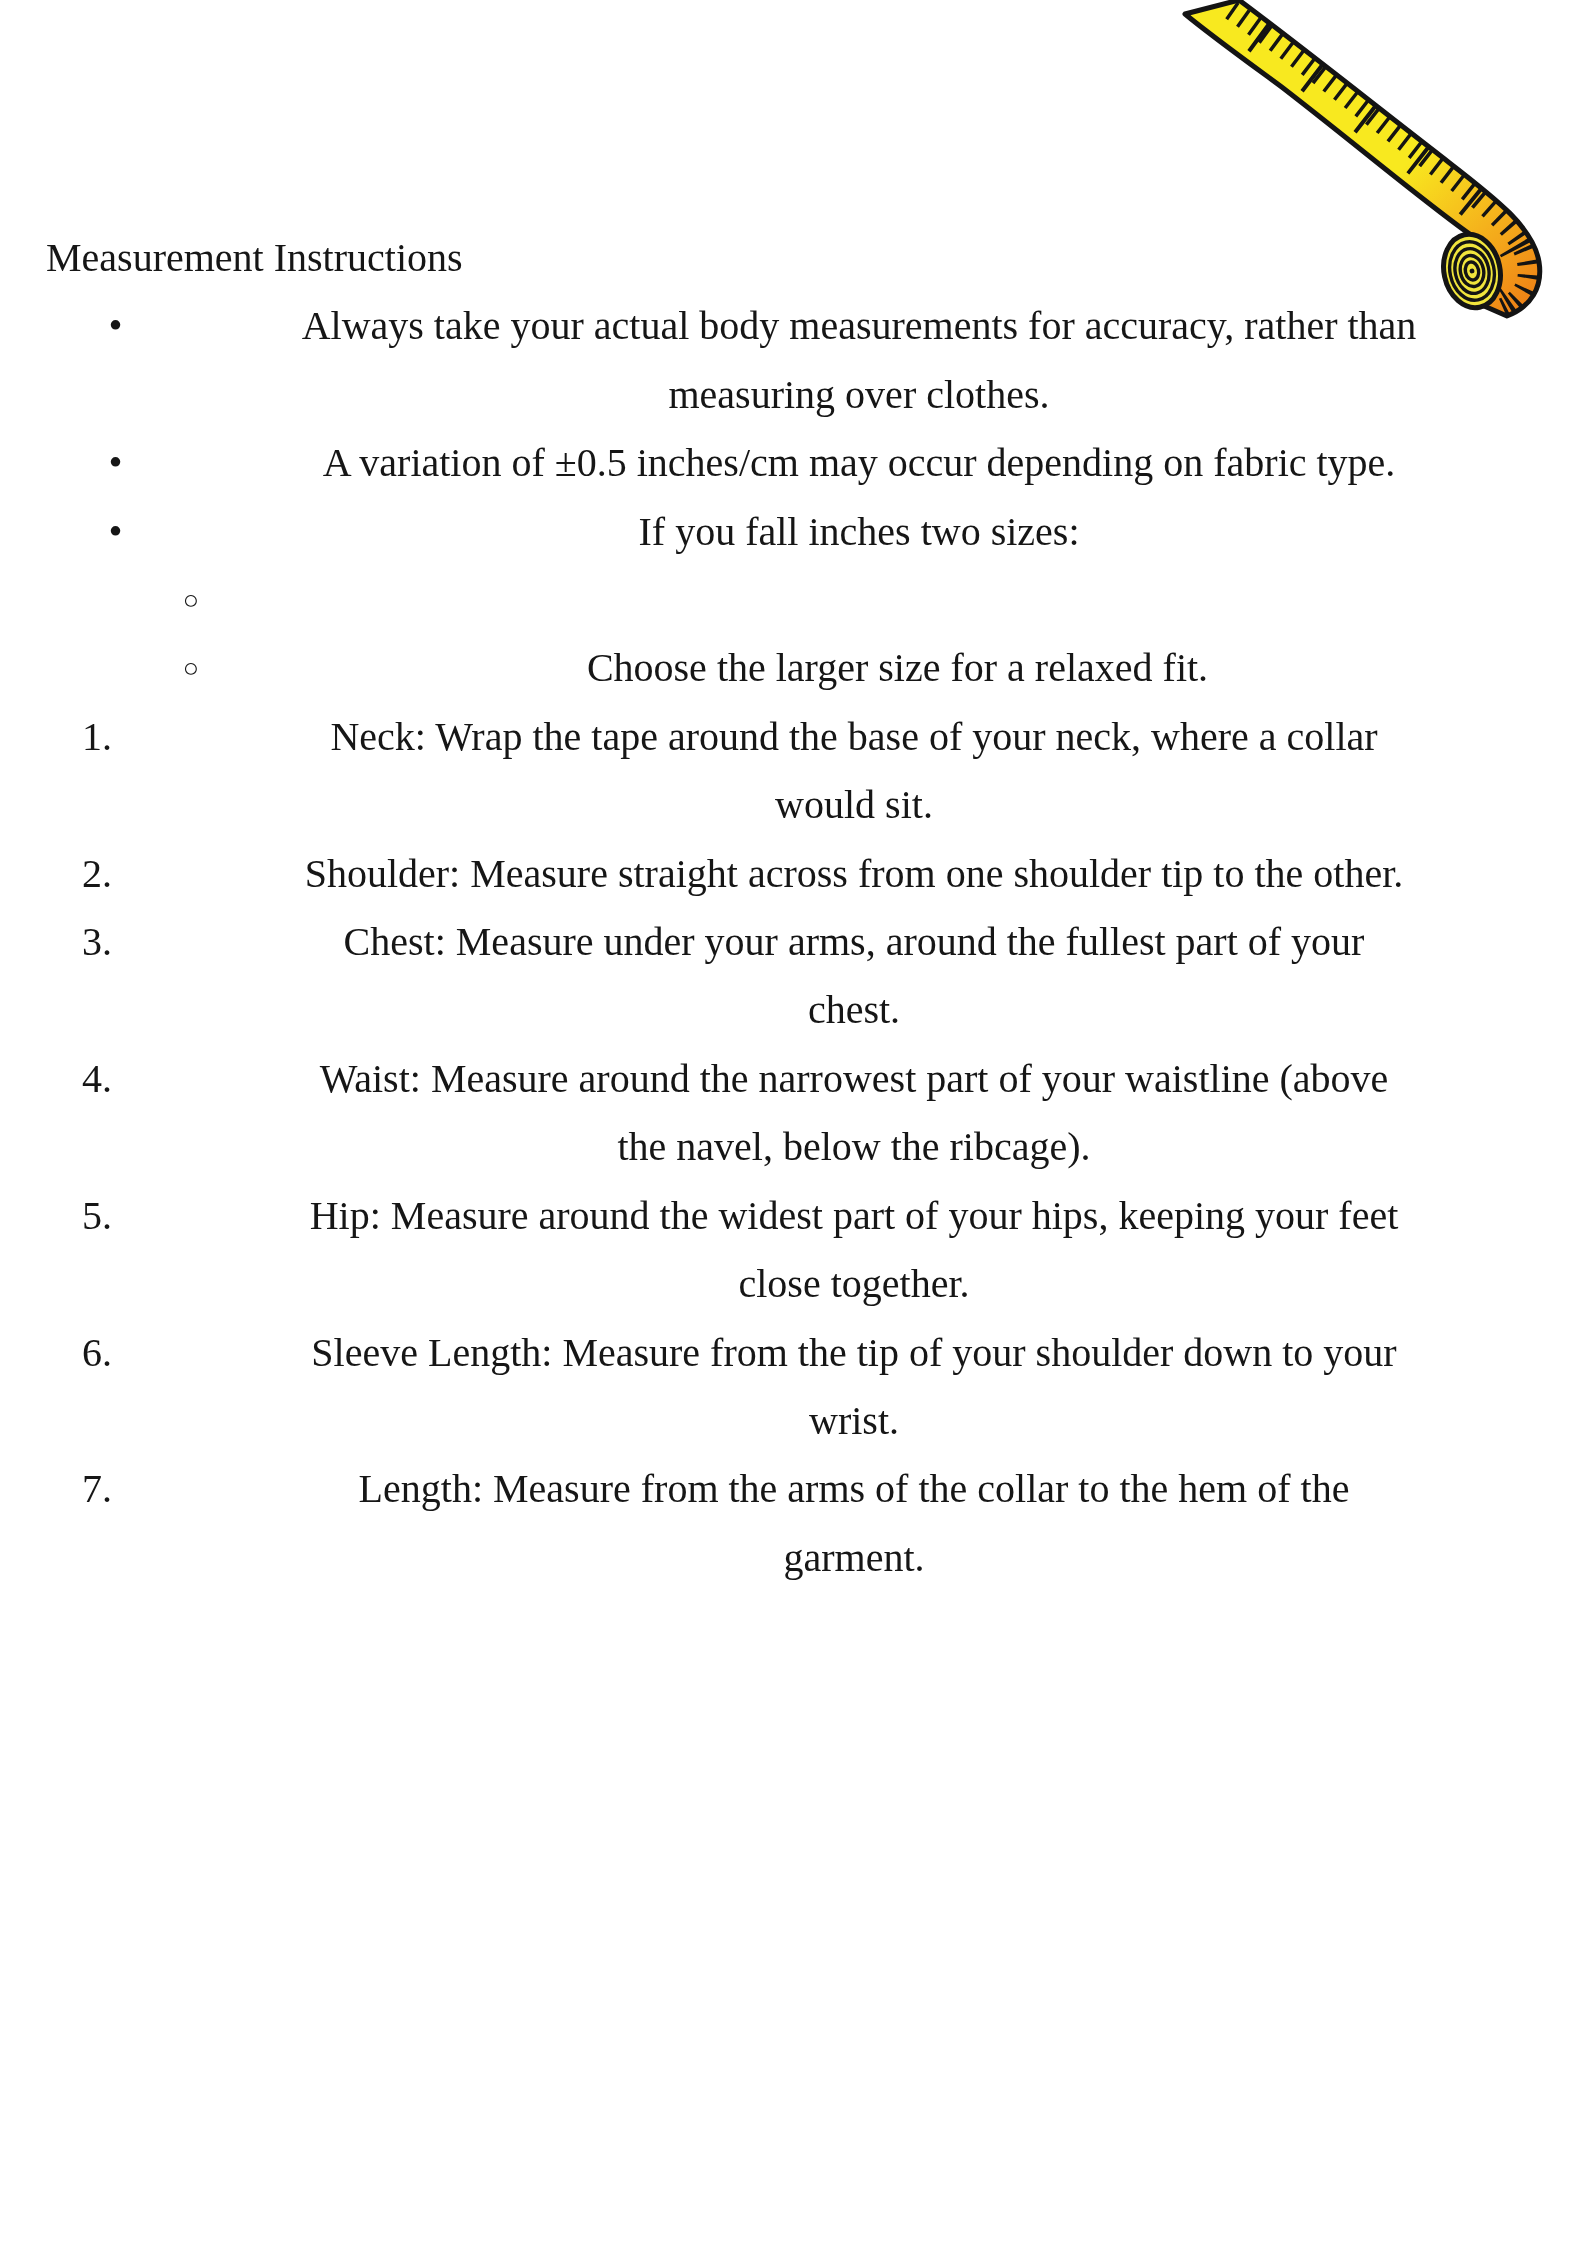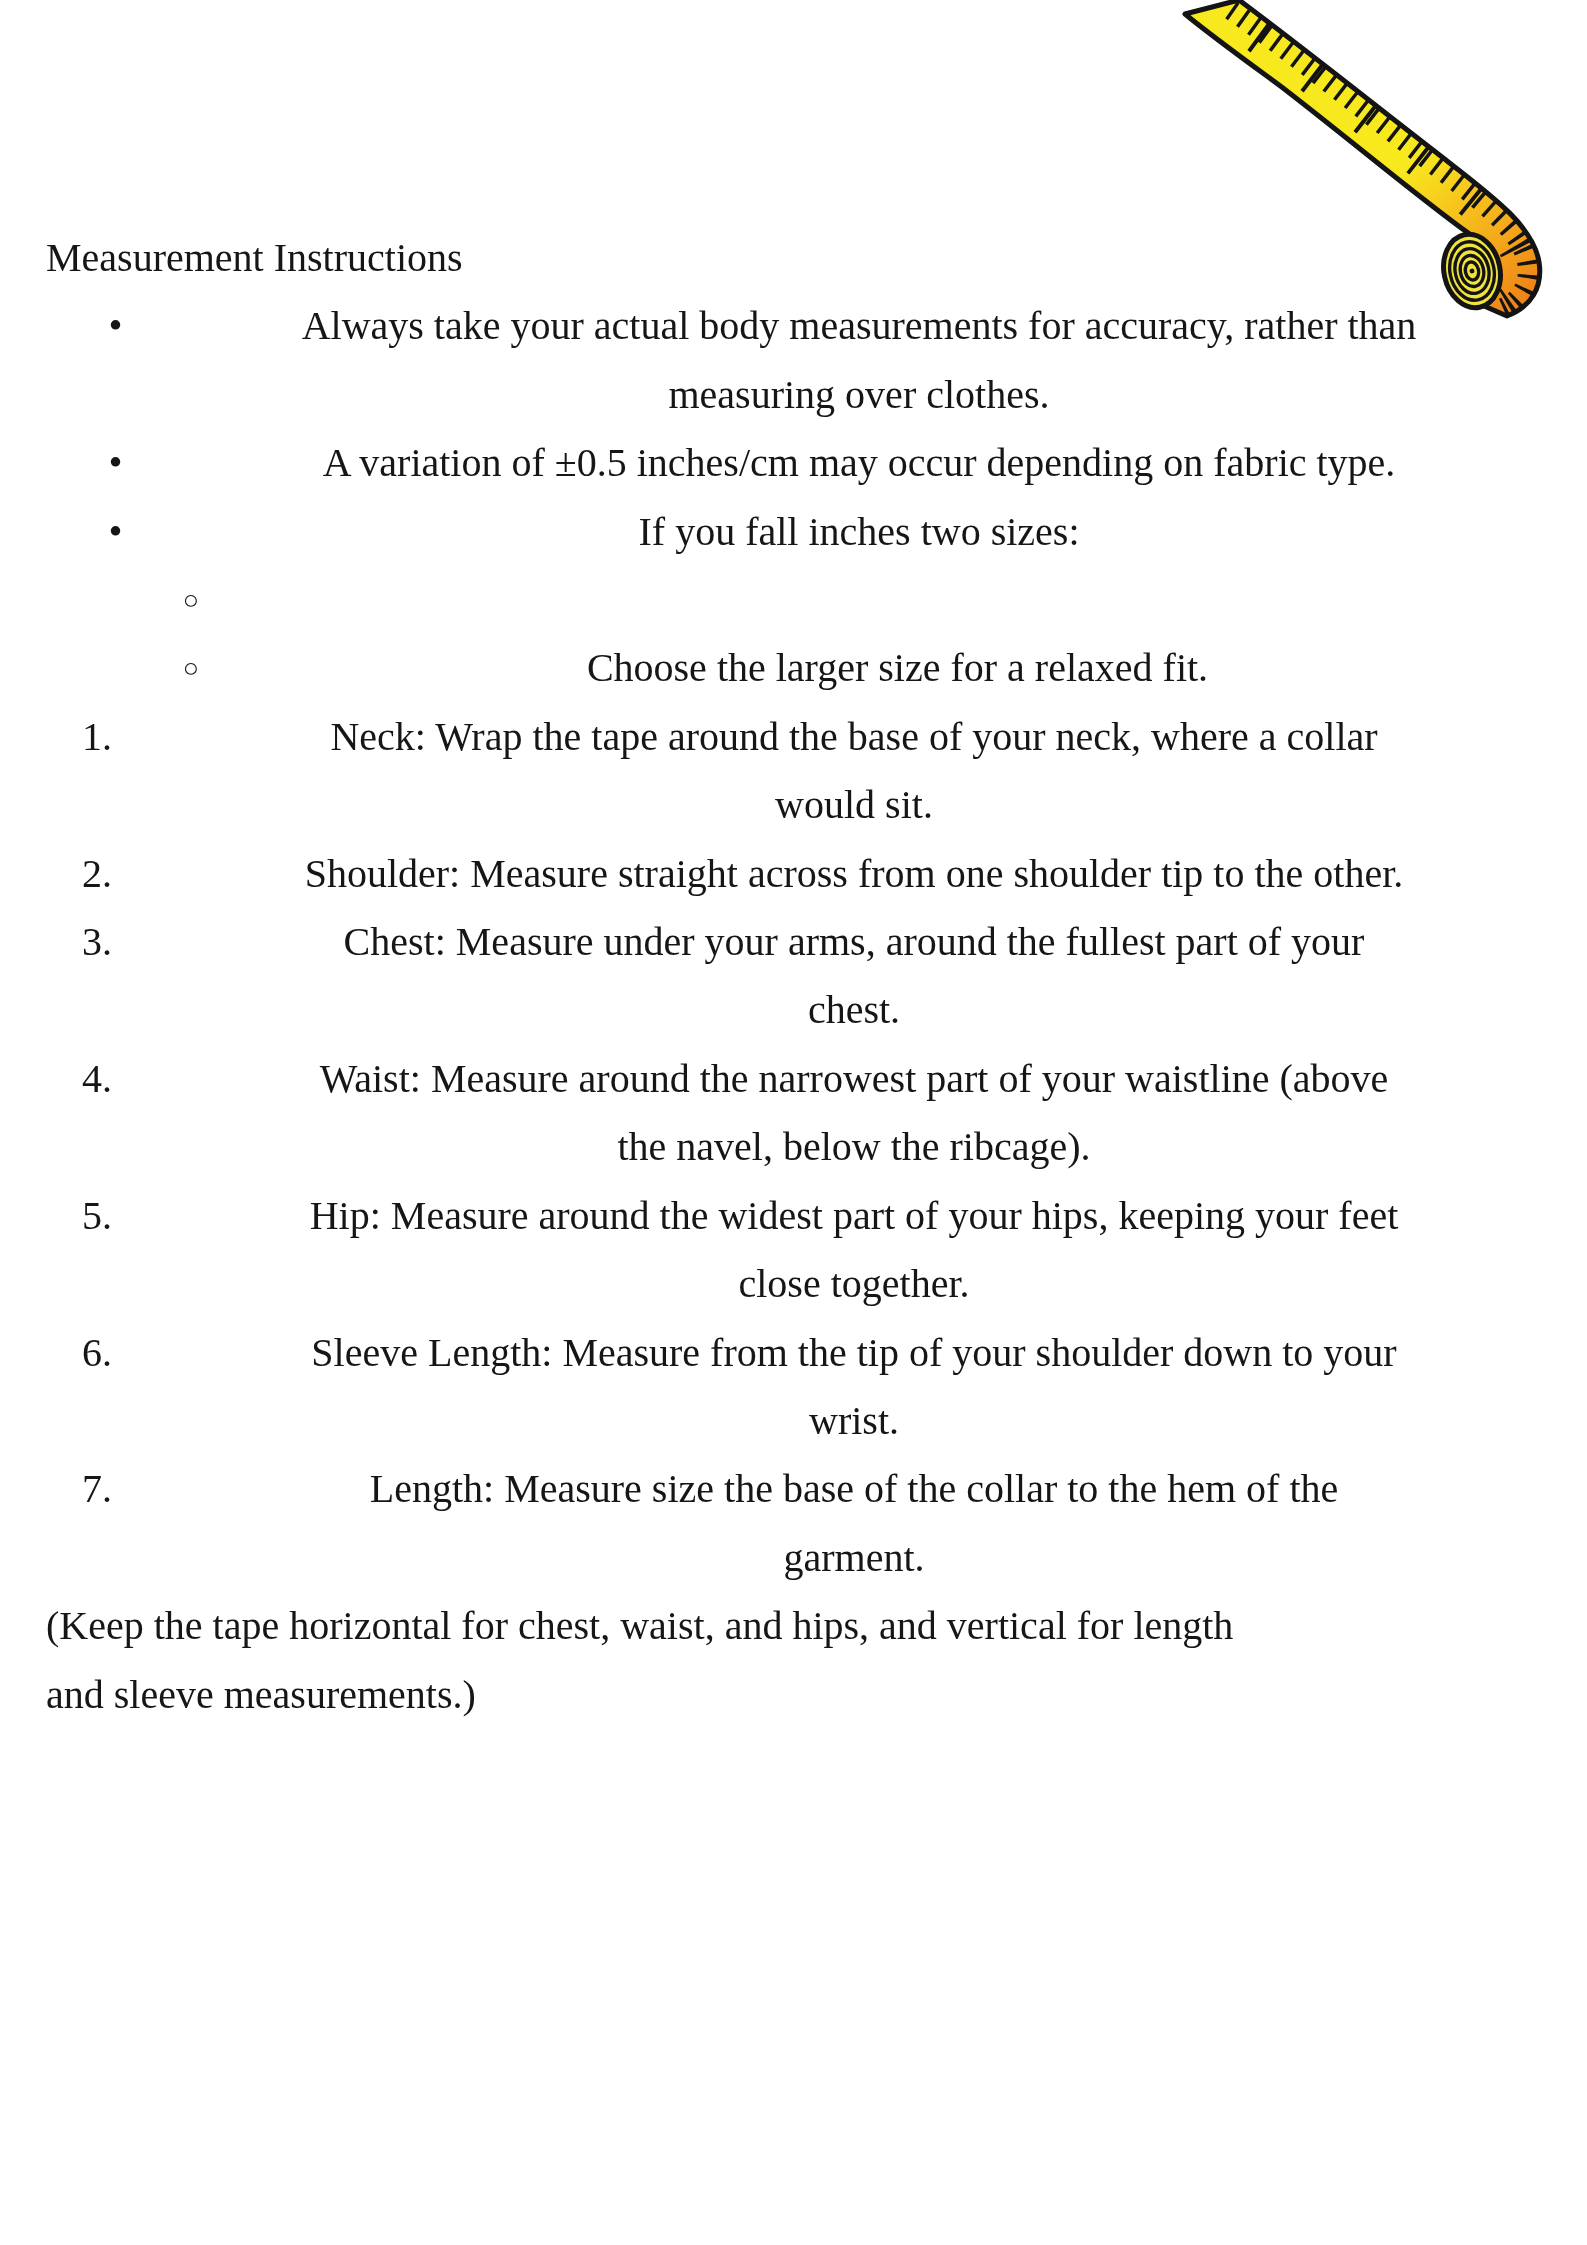--- a/index.html
+++ b/index.html
@@ -136,20 +136,18 @@
   </div>
 
   <div class="row step-row">
     <span class="marker">6.</span>
     <span class="txt">Sleeve Length: Measure from the tip of your shoulder down to your
 wrist.</span>
   </div>
 
   <div class="row step-row">
     <span class="marker">7.</span>
-    <span class="txt">Length: Measure size the base of the collar to the hem of the
+    <span class="txt">Length: Measure from the arms of the collar to the hem of the
 garment.</span>
   </div>
 
-  <div class="note">(Keep the tape horizontal for chest, waist, and hips, and vertical for length
-and sleeve measurements.)</div>
 
 </div>
 
 </body></html>

